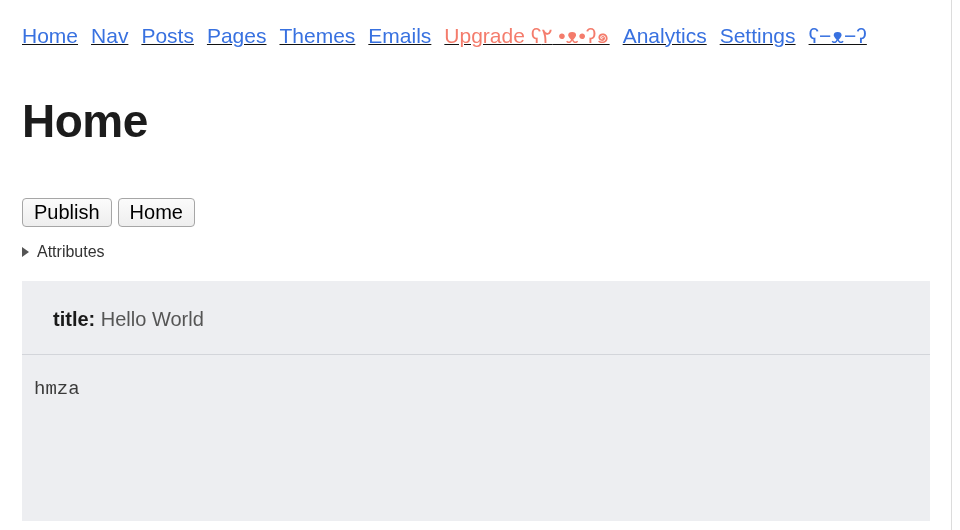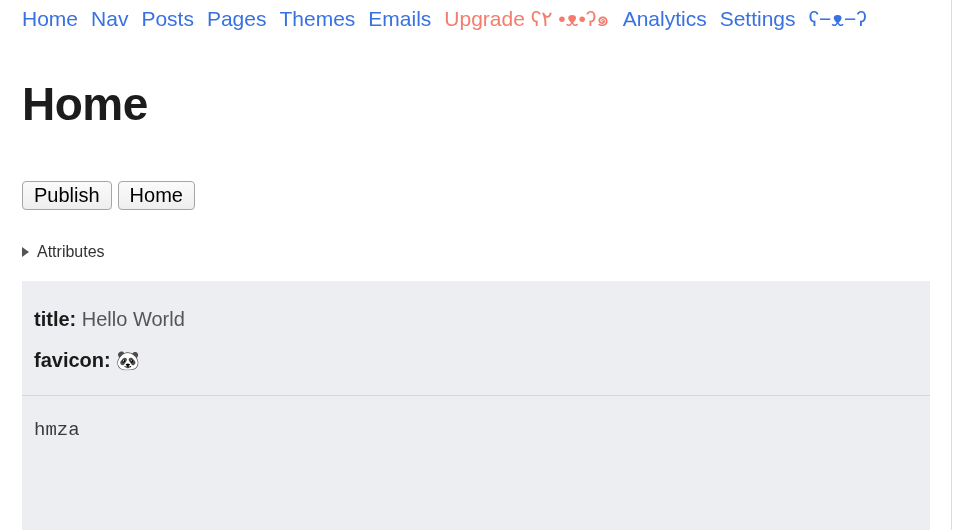--- a/index.html
+++ b/index.html
@@ -37,23 +37,24 @@
   }
 
   .content {
     width: 952px;
     padding: 0 22px;
     box-sizing: border-box;
   }
 
   
   nav.topnav {
-    padding-top: 5px;
+    padding-top: 22px;
     line-height: 28px;
     max-width: 740px;
+    text-decoration: underline;
   }
   nav.topnav a {
     color: #3871e0;
     text-decoration: none;
     font-size: 21px;
     margin-right: 13px;
     white-space: nowrap;
   }
   nav.topnav a.upgrade {
     color: #f47c6c;
@@ -84,21 +85,21 @@
     border: 1px solid #a6a6a6;
     border-radius: 4px;
     padding: 3px 11px 4px 11px;
     margin-right: 6px;
     cursor: pointer;
     line-height: 20px;
   }
 
   
   .attributes {
-    margin-top: 33px;
+    margin-top: 16px;
     font-size: 16px;
     color: #333333;
   }
   .attributes-summary {
     display: flex;
     align-items: center;
     cursor: pointer;
     width: max-content;
   }
   .disclosure {
@@ -122,20 +123,21 @@
     box-sizing: border-box;
     min-height: 240px;
   }
   .frontmatter {
     padding: 18px 0 14px 12px;
   }
   .fm-row {
     font-size: 20px;
     line-height: 41px;
     color: #3a3a3a;
+    margin-left: 19px;
   }
   .fm-key {
     font-weight: bold;
     color: #1a1a1a;
   }
   .fm-val {
     color: #555555;
   }
   .fm-emoji {
     font-size: 19px;
@@ -182,24 +184,20 @@
   </div>
 
   <div style="padding: 0 22px; box-sizing: border-box; width: 952px;">
     <div class="editor-panel">
 
       <div class="frontmatter">
         <div class="fm-row">
           <span class="fm-key">title:</span>
           <span class="fm-val">Hello World</span>
         </div>
-        <div class="fm-row">
-          <span class="fm-key">favicon:</span>
-          <span class="fm-val fm-emoji">🐼</span>
-        </div>
       </div>
 
       <div class="panel-divider"></div>
 
       <div class="body-area">hmza</div>
 
     </div>
   </div>
 
   <div class="scroll-rail"></div>

